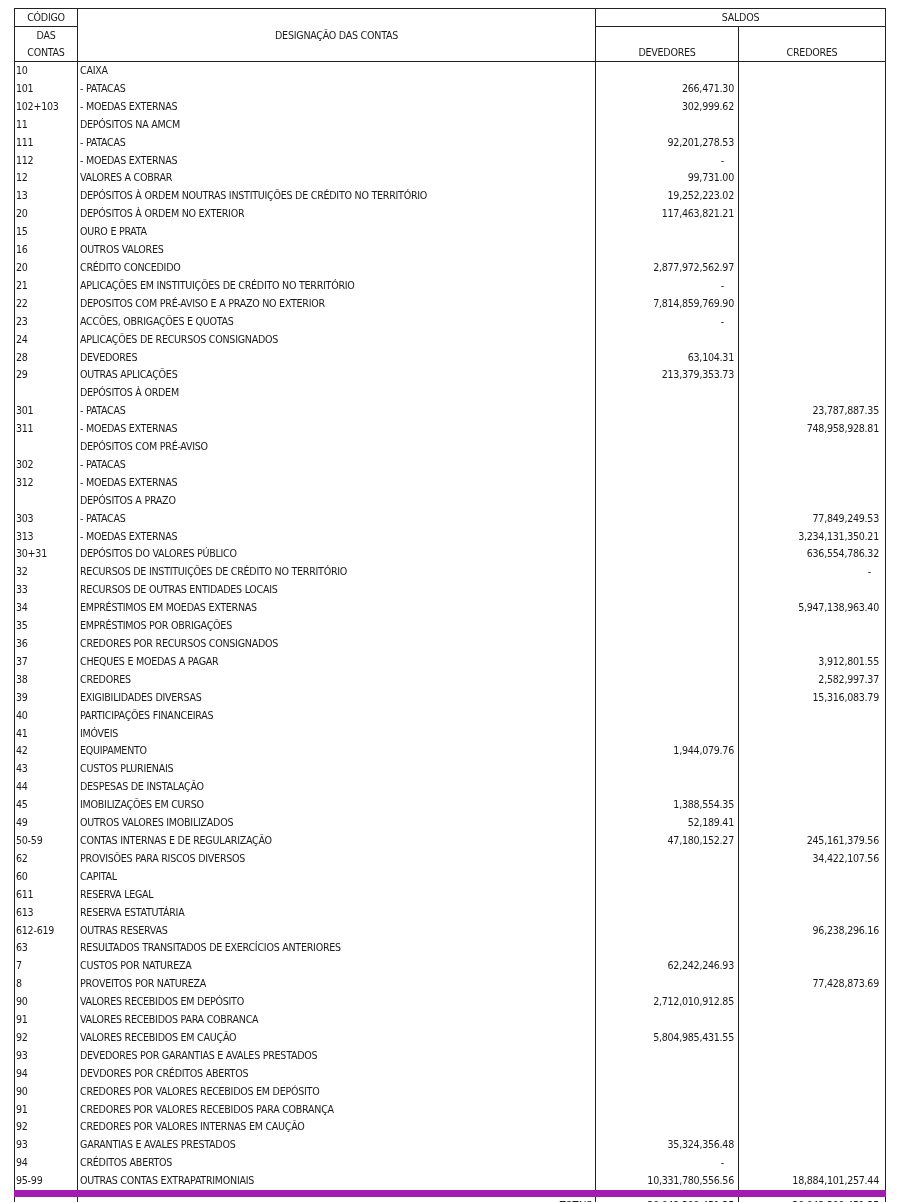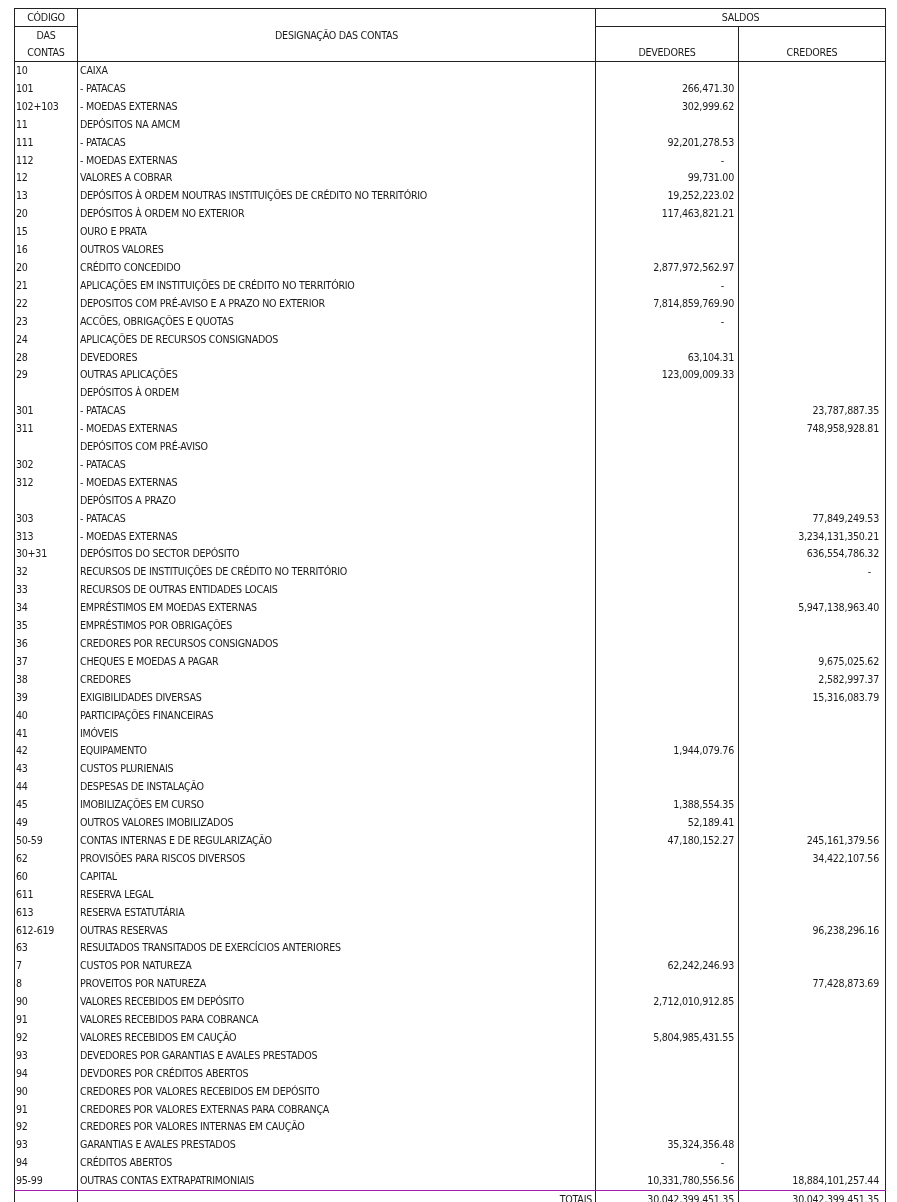--- a/index.html
+++ b/index.html
@@ -18,21 +18,21 @@
   table.ledger th {
     font-weight: normal; text-align: center; padding: 0;
     border: 1px solid #222;
   }
   .hdr-row th { height: 17px; line-height: 17px; }
   td { padding: 0 3px; height: 17.9px; line-height: 17.9px; white-space: nowrap; overflow: hidden; }
   td.code { border-left: 1.5px solid #222; border-right: 1px solid #222; text-align: left; padding-left: 1px; }
   td.desc { border-right: 1px solid #222; text-align: left; padding-left: 2px; }
   td.dev  { border-right: 1px solid #222; text-align: right; padding-right: 4px; }
   td.cred { border-right: 1.5px solid #222; text-align: right; padding-right: 6px; }
-  tr.last-data td { border-bottom: 1px solid #a21caf; }
+  tr.last-data td { border-bottom: 7px solid #a21caf; }
   tr.totals td { border-bottom: 1.5px solid #222; height: 16px; line-height: 16px; }
   td.totals-label { text-align: right; padding-right: 3px; border-right: 1px solid #222; }
   td.dev-dash, td.cred-dash { padding-right: 14px; }
   .hdr-top th { border-top: 1.5px solid #222; margin-top: 18px; }
   .th-code { border-left: 1.5px solid #222 !important; }
   .th-cred { border-right: 1.5px solid #222 !important; }
 </style>
 </head>
 <body>
 
@@ -157,21 +157,21 @@
       </tr>
       <tr>
         <td class="code">28</td>
         <td class="desc">DEVEDORES</td>
         <td class="dev">63,104.31</td>
         <td class="cred"></td>
       </tr>
       <tr>
         <td class="code">29</td>
         <td class="desc">OUTRAS APLICAÇÕES</td>
-        <td class="dev">123,009,009.33</td>
+        <td class="dev">213,379,353.73</td>
         <td class="cred"></td>
       </tr>
       <tr>
         <td class="code"></td>
         <td class="desc">DEPÓSITOS À ORDEM</td>
         <td class="dev"></td>
         <td class="cred"></td>
       </tr>
       <tr>
         <td class="code">301</td>
@@ -216,21 +216,21 @@
         <td class="cred">77,849,249.53</td>
       </tr>
       <tr>
         <td class="code">313</td>
         <td class="desc">- MOEDAS EXTERNAS</td>
         <td class="dev"></td>
         <td class="cred">3,234,131,350.21</td>
       </tr>
       <tr>
         <td class="code">30+31</td>
-        <td class="desc">DEPÓSITOS DO SECTOR DEPÓSITO</td>
+        <td class="desc">DEPÓSITOS DO VALORES PÚBLICO</td>
         <td class="dev"></td>
         <td class="cred">636,554,786.32</td>
       </tr>
       <tr>
         <td class="code">32</td>
         <td class="desc">RECURSOS DE INSTITUIÇÕES DE CRÉDITO NO TERRITÓRIO</td>
         <td class="dev"></td>
         <td class="cred cred-dash">-</td>
       </tr>
       <tr>
@@ -254,21 +254,21 @@
       <tr>
         <td class="code">36</td>
         <td class="desc">CREDORES POR RECURSOS CONSIGNADOS</td>
         <td class="dev"></td>
         <td class="cred"></td>
       </tr>
       <tr>
         <td class="code">37</td>
         <td class="desc">CHEQUES E MOEDAS A PAGAR</td>
         <td class="dev"></td>
-        <td class="cred">9,675,025.62</td>
+        <td class="cred">3,912,801.55</td>
       </tr>
       <tr>
         <td class="code">38</td>
         <td class="desc">CREDORES</td>
         <td class="dev"></td>
         <td class="cred">2,582,997.37</td>
       </tr>
       <tr>
         <td class="code">39</td>
         <td class="desc">EXIGIBILIDADES DIVERSAS</td>
@@ -402,21 +402,21 @@
         <td class="cred"></td>
       </tr>
       <tr>
         <td class="code">90</td>
         <td class="desc">CREDORES POR VALORES RECEBIDOS EM DEPÓSITO</td>
         <td class="dev"></td>
         <td class="cred"></td>
       </tr>
       <tr>
         <td class="code">91</td>
-        <td class="desc">CREDORES POR VALORES EXTERNAS PARA COBRANÇA</td>
+        <td class="desc">CREDORES POR VALORES RECEBIDOS PARA COBRANÇA</td>
         <td class="dev"></td>
         <td class="cred"></td>
       </tr>
       <tr>
         <td class="code">92</td>
         <td class="desc">CREDORES POR VALORES INTERNAS EM CAUÇÃO</td>
         <td class="dev"></td>
         <td class="cred"></td>
       </tr>
       <tr>

